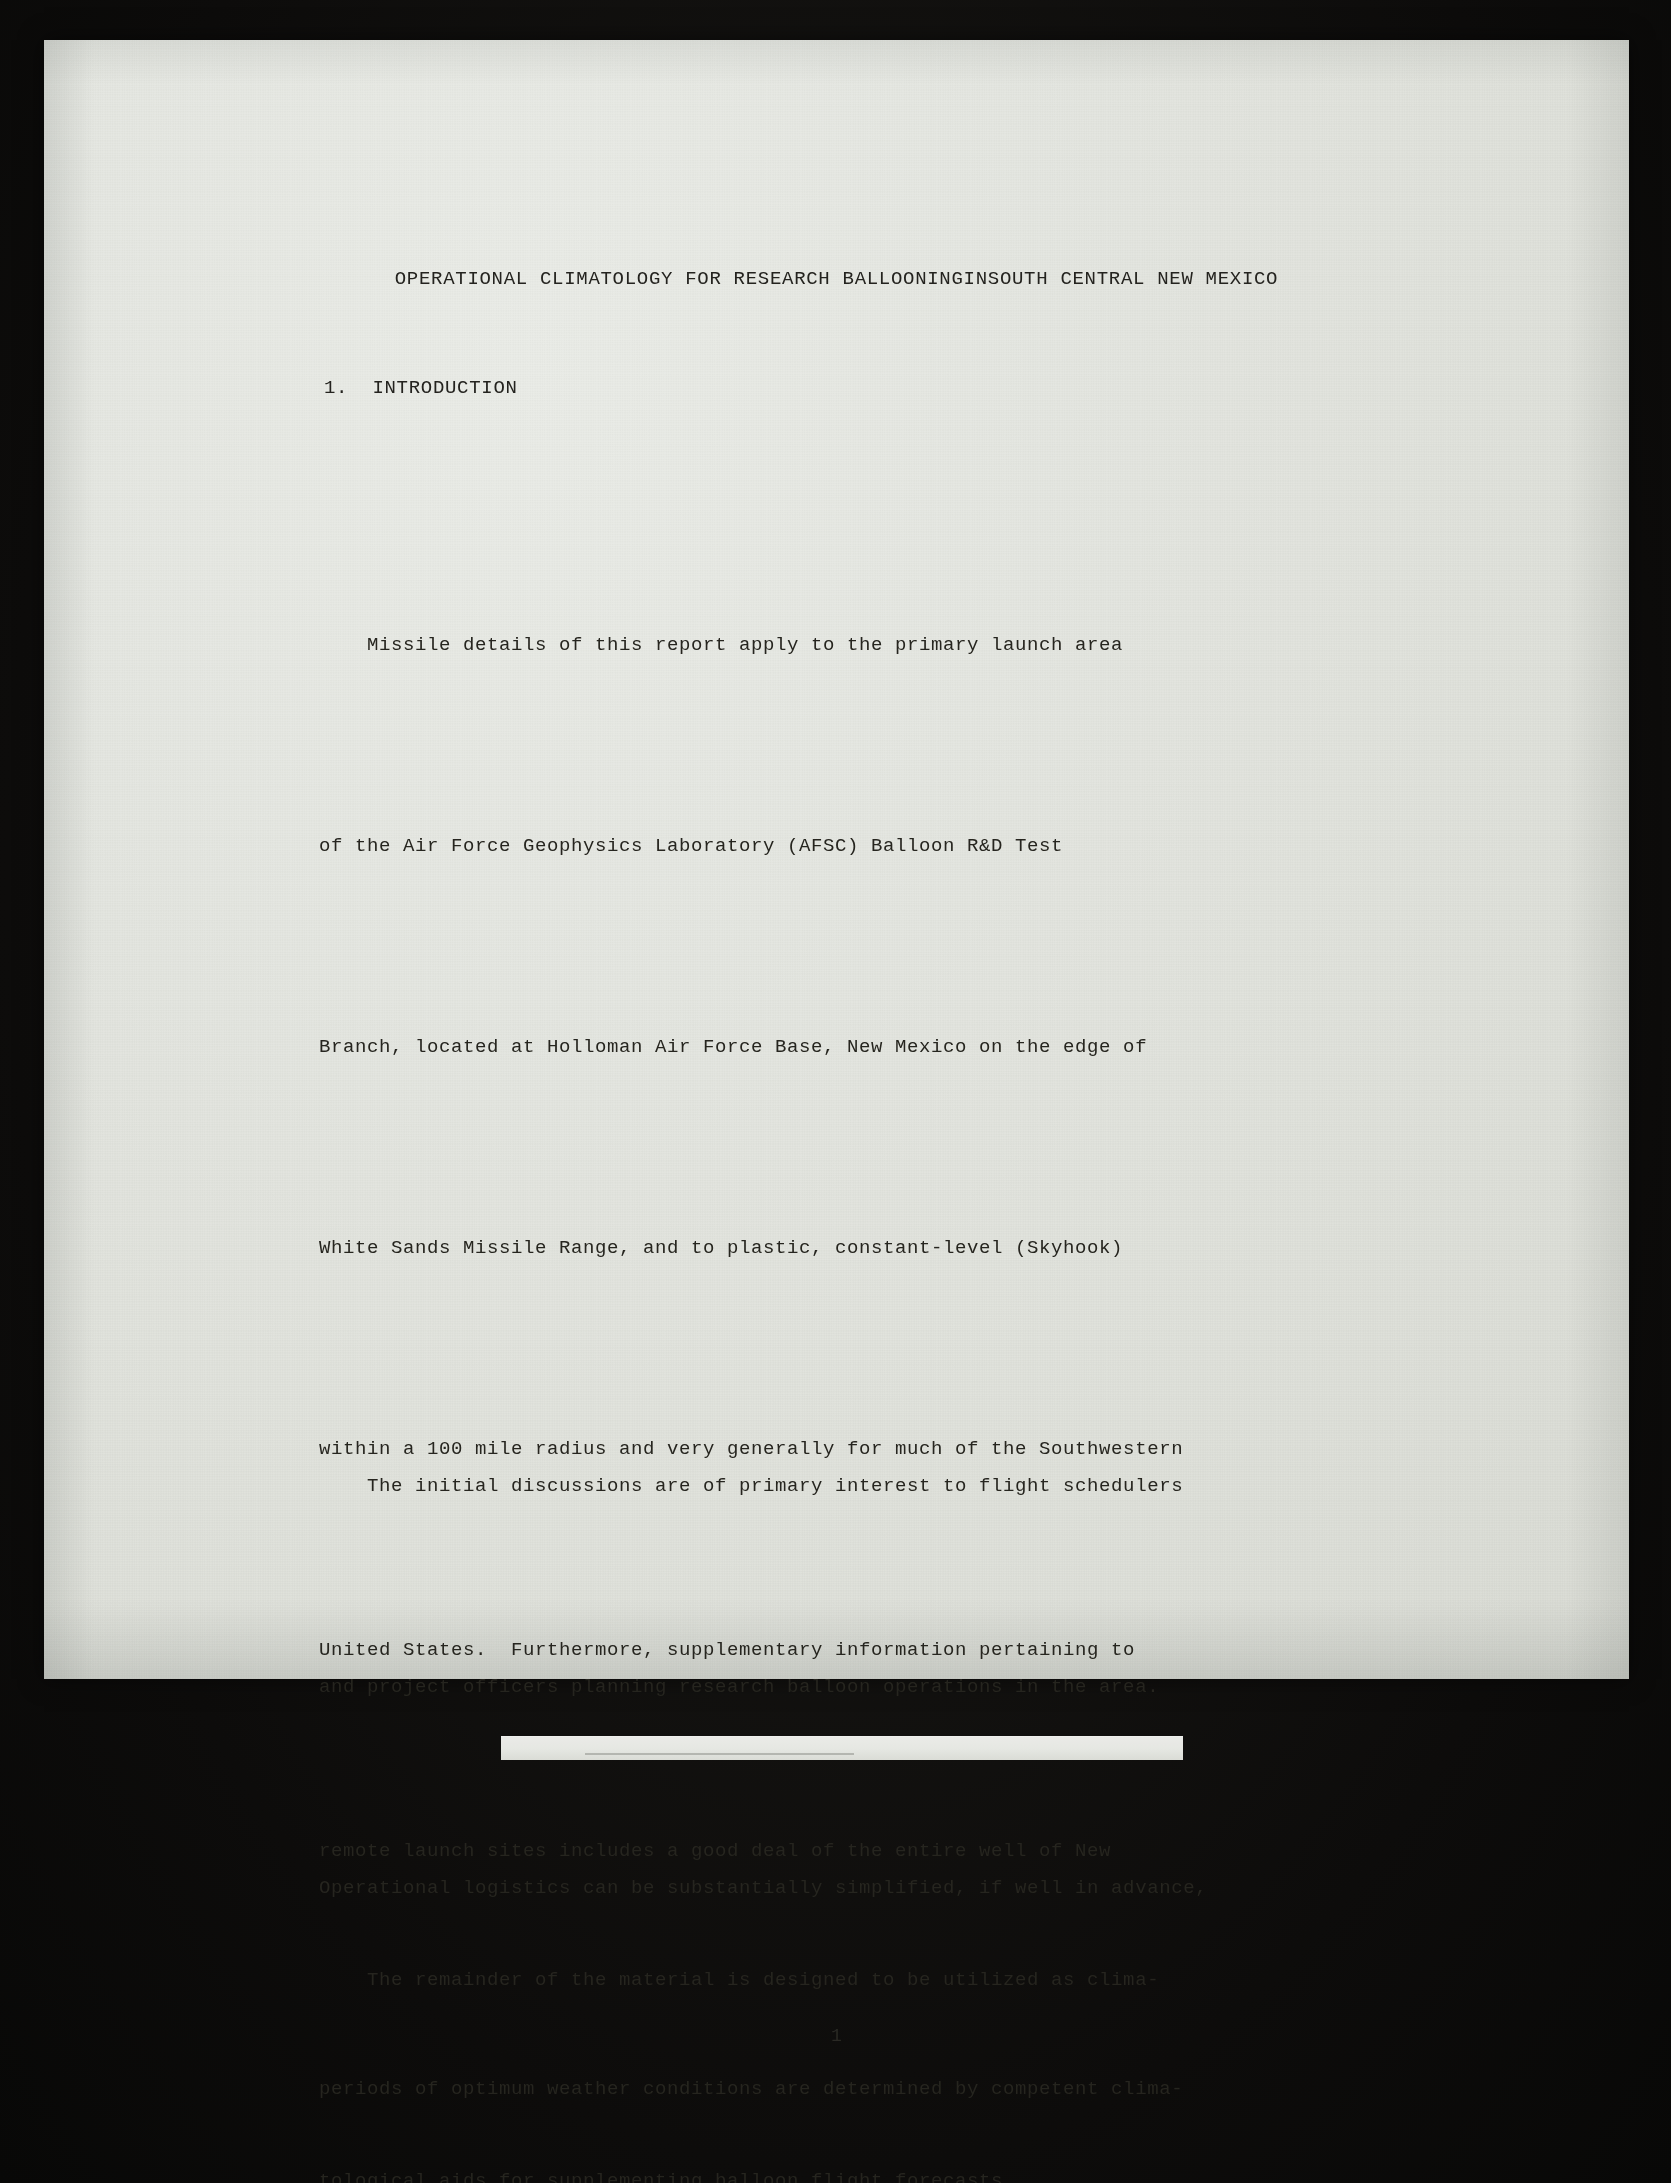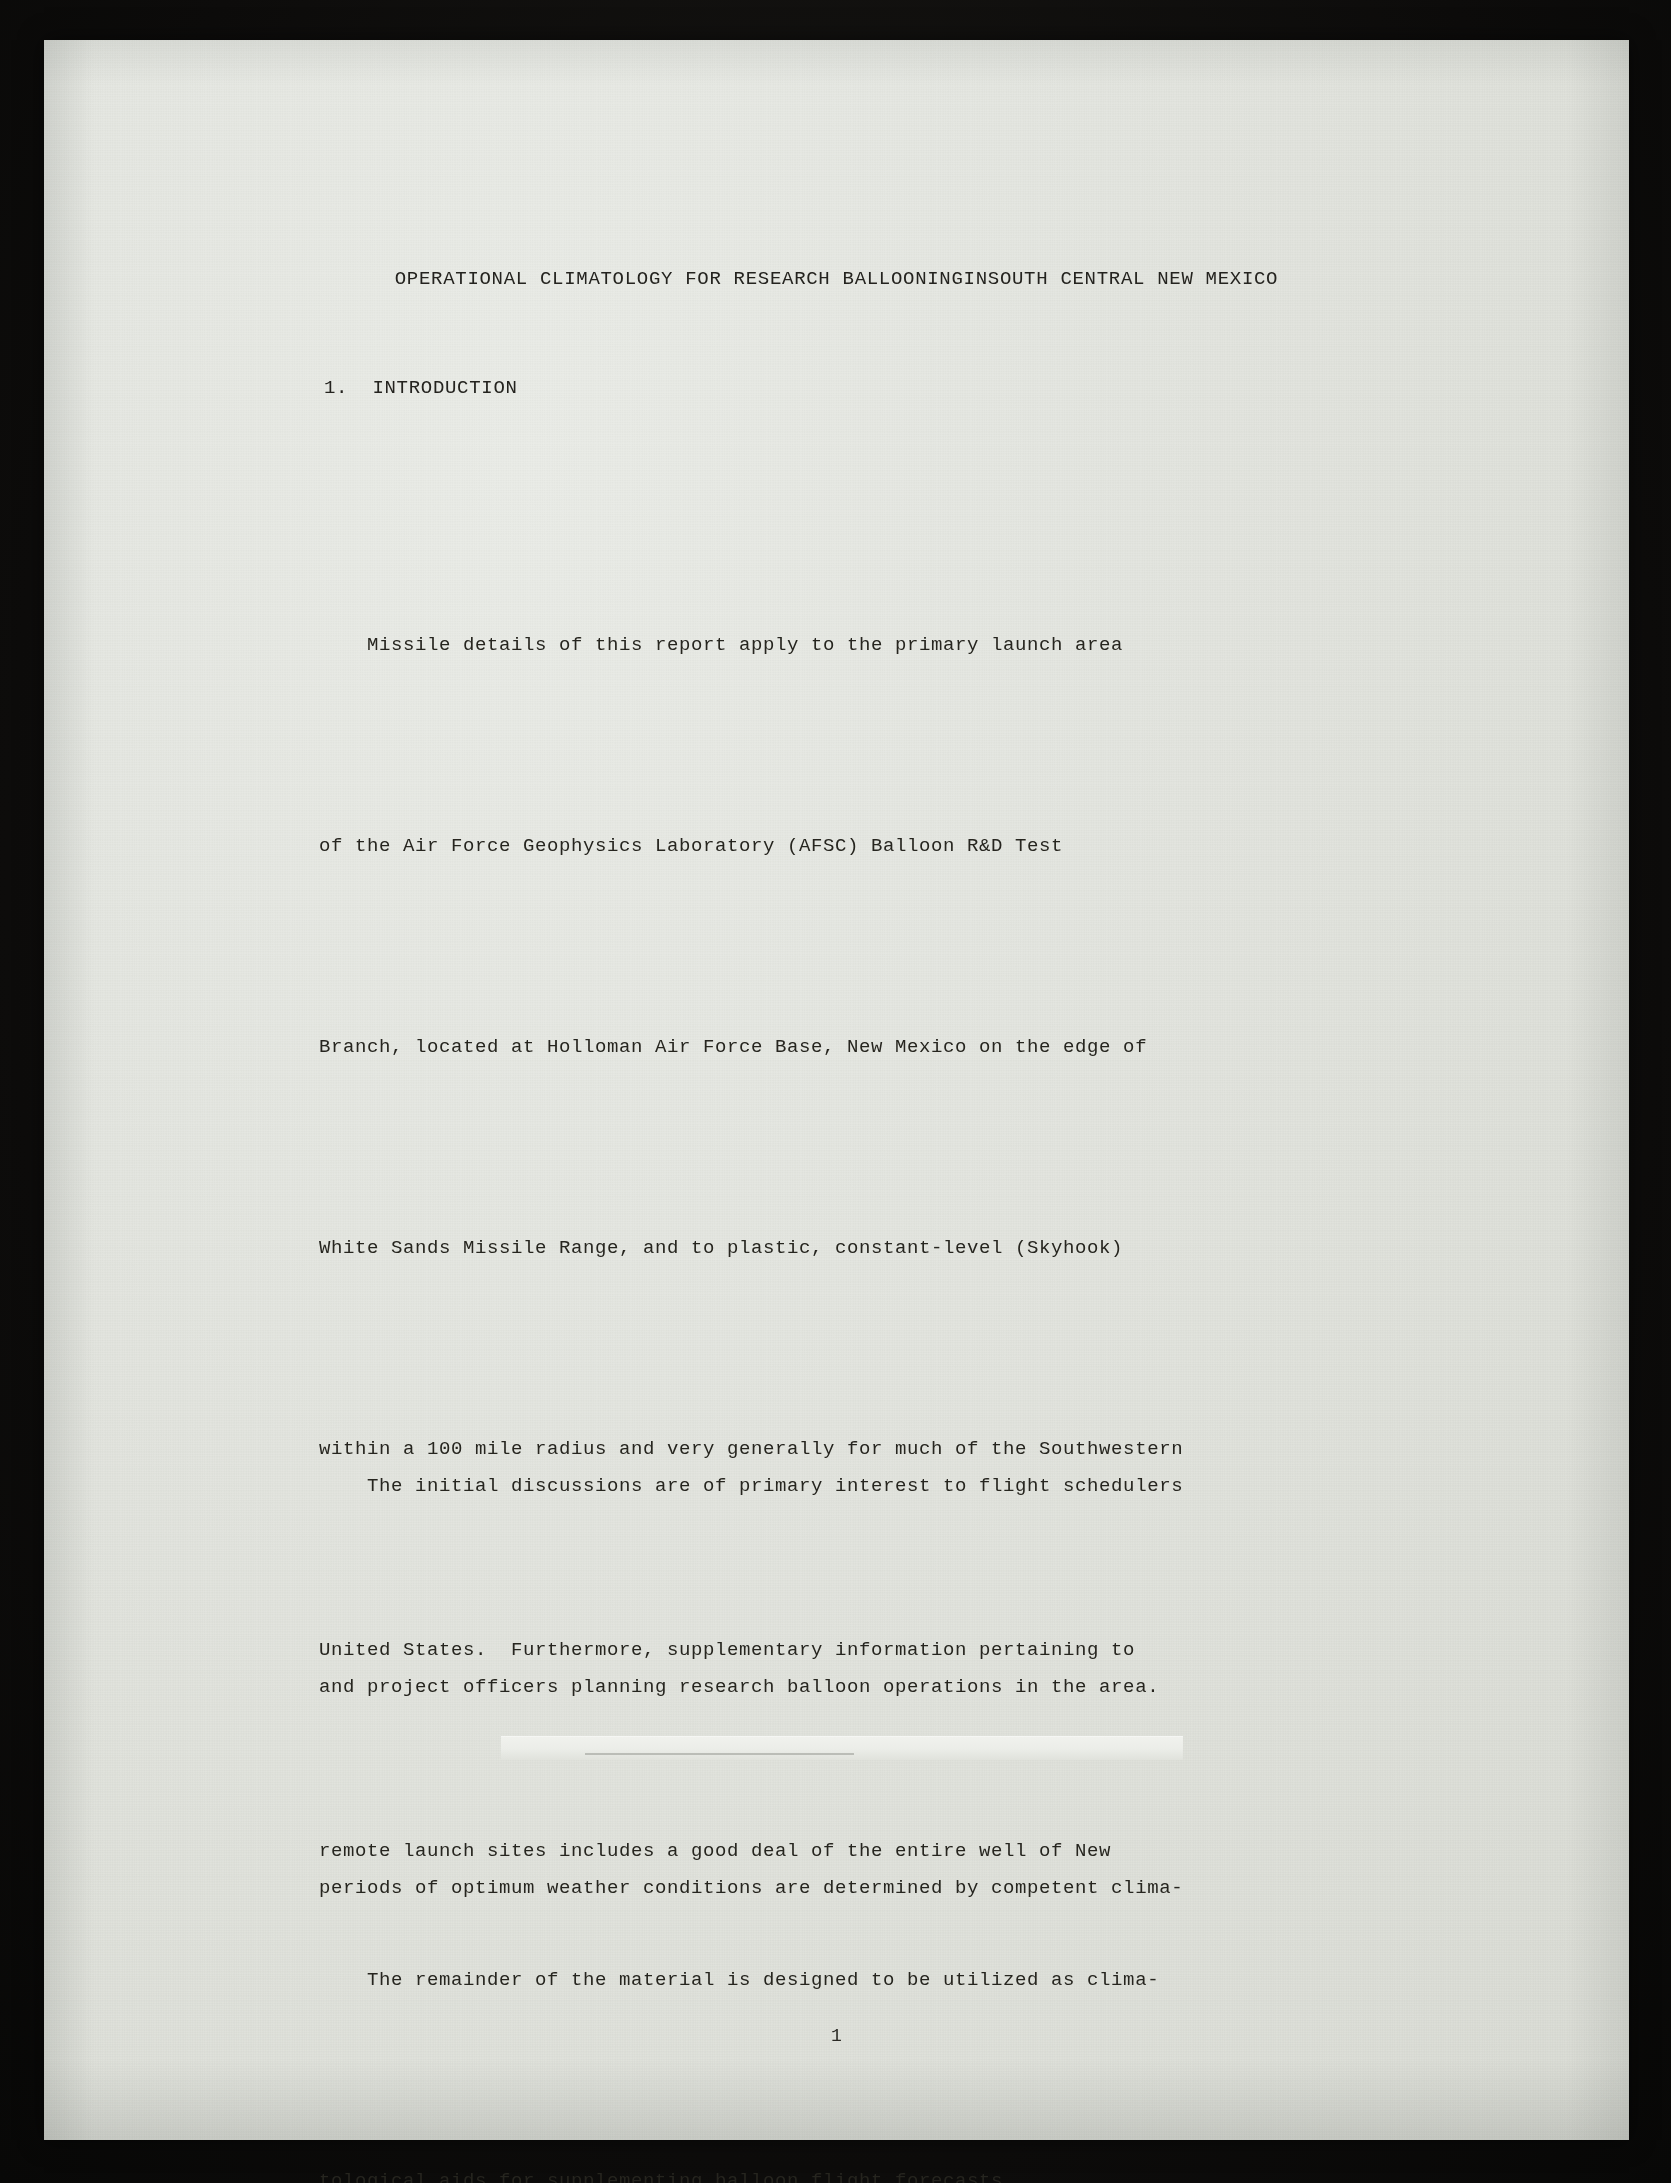--- a/index.html
+++ b/index.html
@@ -23,21 +23,21 @@
     background:
       radial-gradient(ellipse at 50% 40%, #1b1a17 0%, #0d0c0b 70%, #080807 100%);
   }
 
   
   .page {
     position: absolute;
     left: 44px;
     top: 40px;
     width: 1585px;
-    height: 2100px;
+    height: 1639px;
     background: #e4e6e1;
     background-image:
       radial-gradient(ellipse at 30% 20%, #eaece7 0%, #e2e4de 45%, #d9dbd4 100%);
     box-shadow: 0 0 22.4px rgba(0,0,0,0.55);
   }
   
   .grain {
     position: absolute;
     inset: 0;
     background-image:
@@ -160,20 +160,21 @@
       <span class="ln">remote launch sites includes a good deal of the entire well of New</span>
       
       
       
       
     </div>
 
     <div class="para" id="para-2">
       <span class="ln">    The initial discussions are of primary interest to flight schedulers</span>
       <span class="ln">and project officers planning research balloon operations in the area.</span>
+      <span class="ln">Operational logistics can be substantially simplified, if well in advance,</span>
       <span class="ln">periods of optimum weather conditions are determined by competent clima-</span>
       
       
       
     </div>
 
     <div class="redaction"></div>
 
     <div class="para" id="para-3">
       <span class="ln">    The remainder of the material is designed to be utilized as clima-</span>

